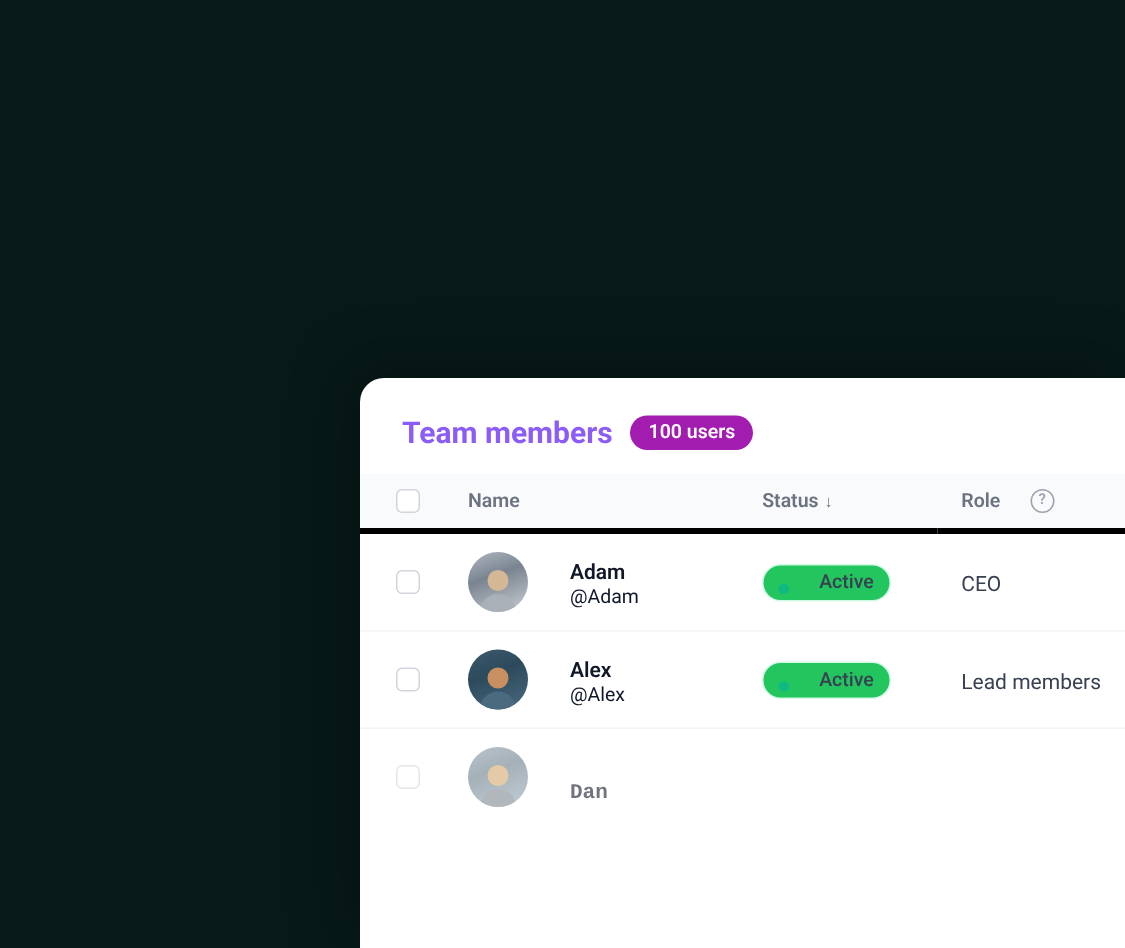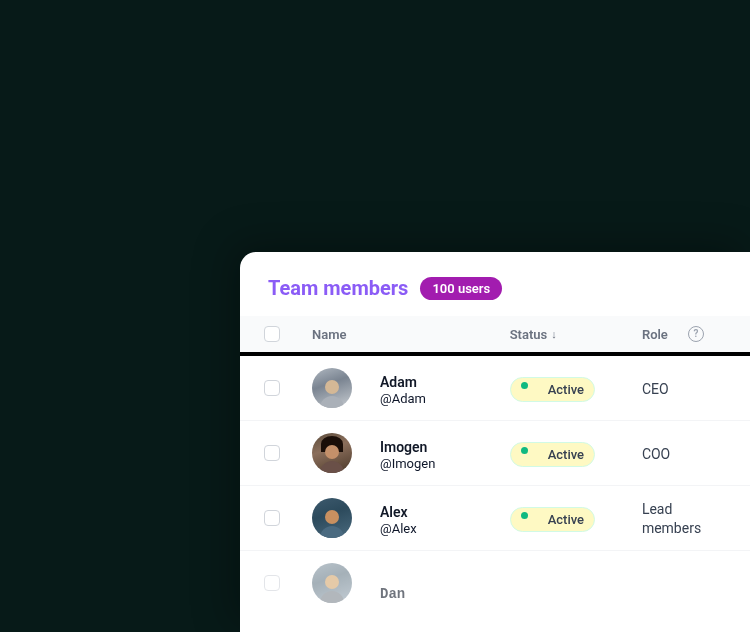--- a/index.html
+++ b/index.html
@@ -166,26 +166,26 @@
     }
 
     .member-handle {
       font-size: 13px;
       color: #0f172a;
       line-height: 1.3;
     }
 
     .status-badge {
       display: inline-flex;
-      align-items: flex-start;
+      align-items: flex-end;
       gap: 20px;
       padding: 4px 10px;
       border-radius: 20px;
       border: 1.5px solid #d1fae5;
-      background: #fef9c3;
+      background: #22c55e;
       font-size: 13px;
       font-weight: 500;
       color: #374151;
     }
 
     .status-dot {
       width: 7px;
       height: 7px;
       border-radius: 50%;
       background: #10b981;
@@ -329,49 +329,20 @@
             <span class="status-badge">
               <span class="status-dot"></span>
               <span>Active</span>
             </span>
           </td>
           <td>
             <span class="role-text">CEO</span>
           </td>
         </tr>
 
-        <tr>
-          <td>
-            <div class="checkbox"></div>
-          </td>
-          <td>
-            <div class="member-info">
-              <div class="avatar-face imogen-bg">
-                <div style="position:absolute;top:3px;left:50%;transform:translateX(-50%);width:22px;height:16px;background:#1a0e08;border-radius:50% 50% 0 0;"></div>
-                <div class="person-silhouette">
-                  <div class="person-head imogen-head"></div>
-                  <div class="person-body imogen-body"></div>
-                </div>
-              </div>
-              <div>
-                <div class="member-name">Imogen</div>
-                <div class="member-handle">@Imogen</div>
-              </div>
-            </div>
-          </td>
-          <td>
-            <span class="status-badge">
-              <span class="status-dot"></span>
-              <span>Active</span>
-            </span>
-          </td>
-          <td>
-            <span class="role-text">COO</span>
-          </td>
-        </tr>
 
         <tr>
           <td>
             <div class="checkbox"></div>
           </td>
           <td>
             <div class="member-info">
               <div class="avatar-face alex-bg">
                 <div class="person-silhouette">
                   <div class="person-head alex-head"></div>

